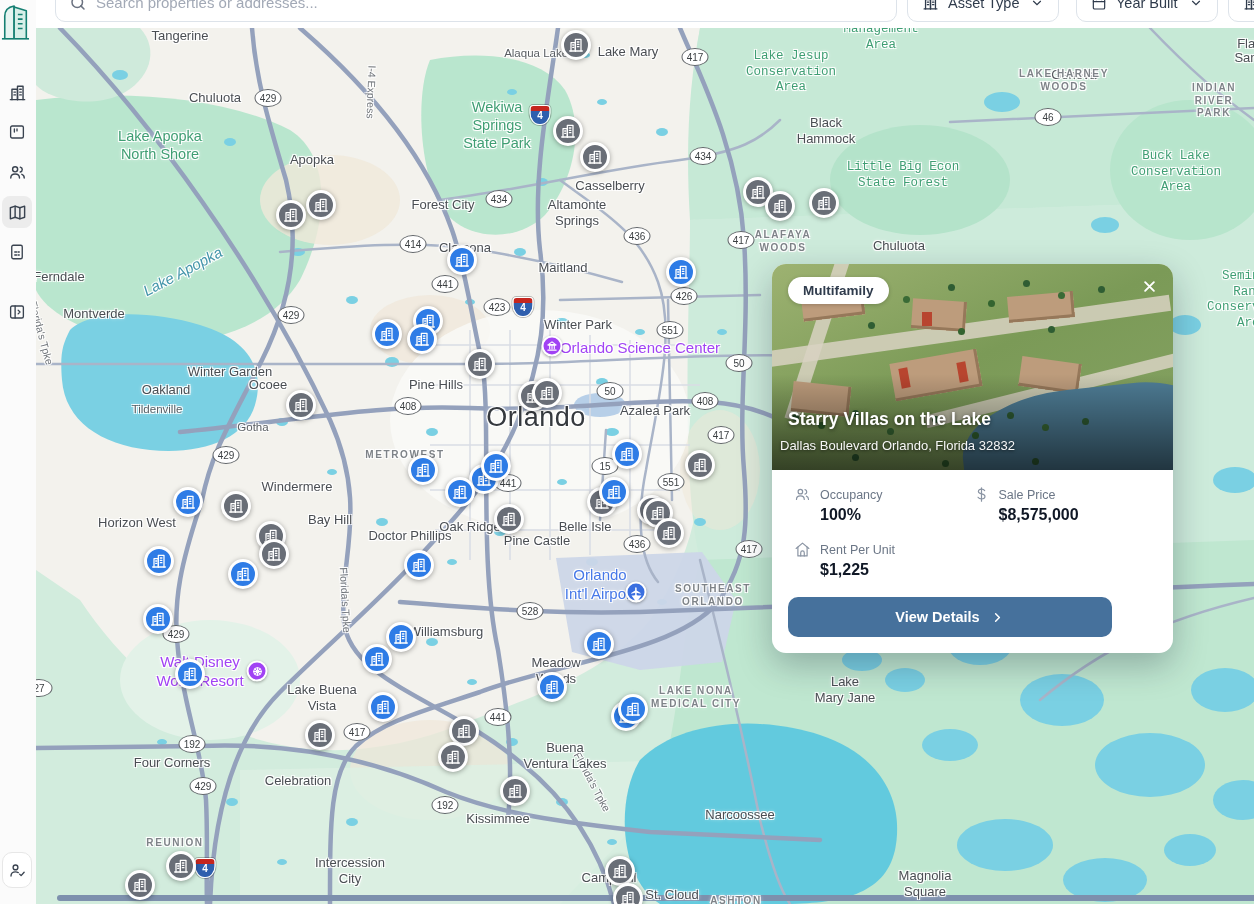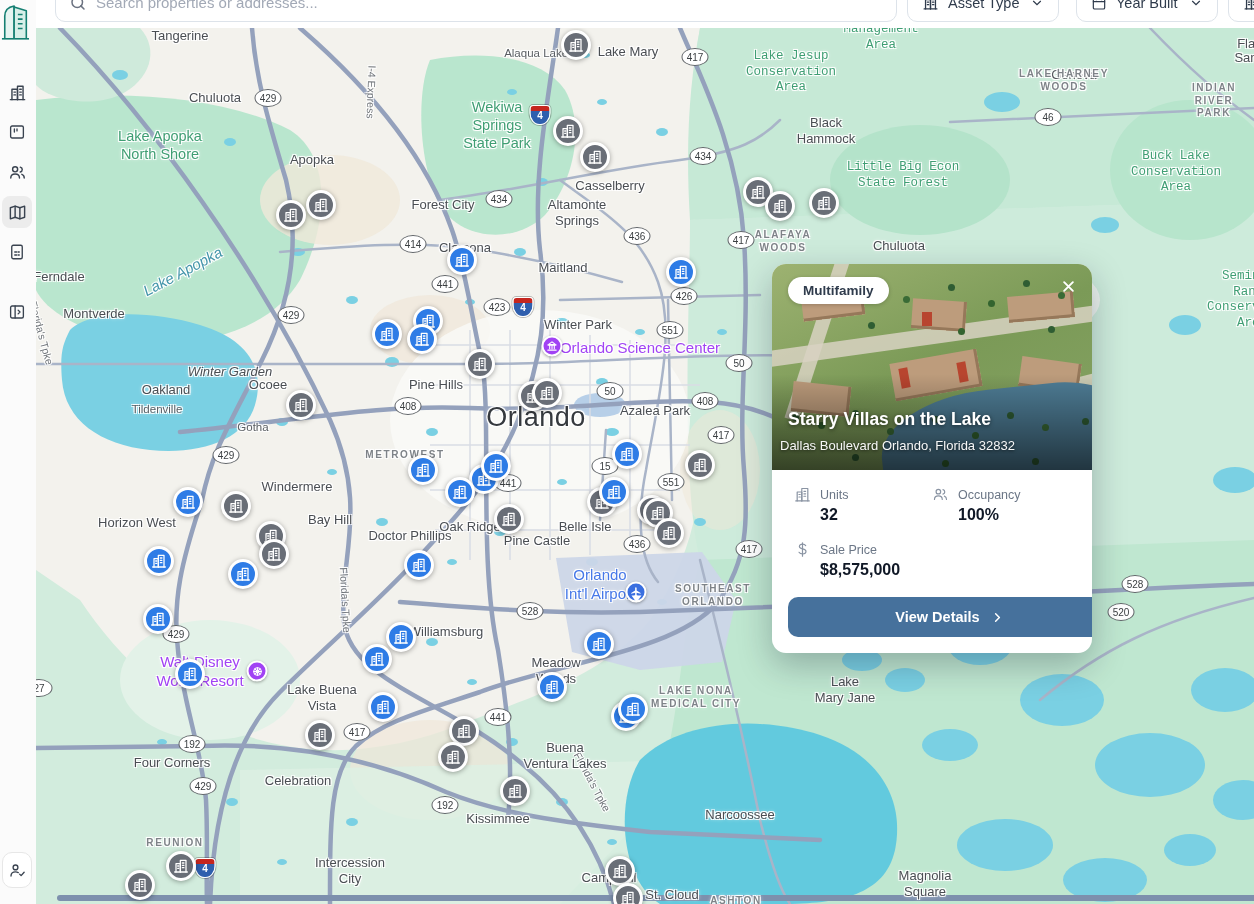--- a/index.html
+++ b/index.html
@@ -46,21 +46,21 @@
   .mk { position:absolute; transform:translate(-50%,-50%); width:30px; height:30px; border-radius:50%; border:3px solid #fff; box-shadow:0 1px 5px rgba(0,0,0,.35); display:flex; align-items:center; justify-content:center; cursor:pointer; pointer-events:auto; }
   .mk.blue { background:#2e7ce6; }
   .mk.gray { background:#696e77; }
 
   .poi { position:absolute; transform:translate(-50%,-50%); width:21px; height:21px; border-radius:50%; border:2px solid #fff; box-shadow:0 1px 3px rgba(0,0,0,.35); display:flex; align-items:center; justify-content:center; cursor:pointer; pointer-events:auto; }
   .poi.purple { background:#a142f4; }
   .poi.airpin { background:#3a6fe0; border-radius:50% 50% 50% 50%; }
   .poi.airpin::after { content:""; position:absolute; left:50%; bottom:-7px; transform:translateX(-50%); border:5px solid transparent; border-top:7px solid #fff; }
 
   
-  .popup { position:absolute; left:772px; top:264px; width:320px; background:#fff; border-radius:14px; box-shadow:0 12px 34px rgba(15,23,42,.28); z-index:40; overflow:hidden; }
+  .popup { position:absolute; left:772px; top:264px; width:401px; background:#fff; border-radius:14px; box-shadow:0 12px 34px rgba(15,23,42,.28); z-index:40; overflow:hidden; }
   .photo { position:relative; height:206px; overflow:hidden; background:linear-gradient(155deg,#9db271 0%, #7b9a57 48%, #86a364 100%); }
   .ph { position:absolute; }
   .ph.road  { background:#d8d2c2; opacity:.85; }
   .ph.bldg  { background:#bd9c7c; box-shadow:inset -3px -3px 0 #96785a; }
   .ph.roof  { background:#b8452f; }
   .ph.water { background:#4f7e97; }
   .ph.trees { width:7px; height:7px; border-radius:50%; background:#2f5d33;
               box-shadow:26px 8px 0 #33642f, 60px -4px 0 #2f5d33, 95px 14px 0 #3a6b36, 140px 2px 0 #2f5d33, 180px 18px 0 #33642f, 215px -2px 0 #2f5d33, 250px 10px 0 #3a6b36, 290px 4px 0 #2f5d33, 60px 40px 0 #2f5d33, 150px 46px 0 #33642f, 240px 44px 0 #2f5d33; }
   .ph.shade { left:0; right:0; bottom:0; height:96px; background:linear-gradient(rgba(0,0,0,0), rgba(0,0,0,.58)); }
   .badge { position:absolute; left:16px; top:13px; background:#fff; border-radius:999px; padding:6px 15px; font-size:13.5px; font-weight:700; color:#2f3b4c; box-shadow:0 1px 4px rgba(0,0,0,.2); }
@@ -246,21 +246,21 @@
         <div class="lbl town" style="left: 527px; top: 240px;">Maitland</div>
         <div class="lbl town" style="left: 23px; top: 249px;">Ferndale</div>
         <div class="lbl water" style="left: 147px; top: 244px; transform: translate(-50%, -50%) rotate(-28deg);">Lake Apopka</div>
         <div class="lbl town" style="left: 58px; top: 286px;">Montverde</div>
         <div class="lbl town" style="left: 542px; top: 297px;">Winter Park</div>
         <div class="lbl purple" style="left: 604px; top: 320px;">Orlando Science Center</div>
         <div class="lbl green" style="left: 1216px; top: 272px;">Seminole
 Ranch
 Conservation
 Area</div>
-        <div class="lbl town" style="left: 194px; top: 344px; font-style: italic;">Winter Garden</div>
+        <div class="lbl town" style="left: 194px; top: 344px;">Winter Garden</div>
         <div class="lbl town" style="left: 232px; top: 357px;">Ocoee</div>
         <div class="lbl town" style="left: 130px; top: 362px;">Oakland</div>
         <div class="lbl town" style="left: 400px; top: 357px;">Pine Hills</div>
         <div class="lbl small" style="left: 121px; top: 381px;">Tildenville</div>
         <div class="lbl city" style="left: 500px; top: 390px;">Orlando</div>
         <div class="lbl town" style="left: 619px; top: 383px;">Azalea Park</div>
         <div class="lbl small" style="left: 217px; top: 399px;">Gotha</div>
         <div class="lbl caps" style="left: 369px; top: 427px;">METROWEST</div>
         <div class="lbl town" style="left: 261px; top: 459px;">Windermere</div>
         <div class="lbl town" style="left: 101px; top: 495px;">Horizon West</div>
@@ -910,34 +910,20 @@
             <path d="M5 5l14 14M19 5L5 19"></path>
           </svg>
       </div>
       <div class="photo-title">Starry Villas on the Lake</div>
       <div class="photo-addr">Dallas Boulevard Orlando, Florida 32832</div>
     </div>
     <div class="stats" id="stats-grid">
         <div class="stat">
           <div class="top">
             <span style="display: flex;">
-              <svg width="17" height="17" viewBox="0 0 24 24" fill="none" stroke="#8a94a3" stroke-width="1.7" stroke-linecap="round" stroke-linejoin="round">
-                <path d="M2.5 21h19"></path>
-                <path d="M4.5 21V8.5h6.5V21"></path>
-                <path d="M11 21V3.5h8.5V21"></path>
-                <path d="M7 12h1.8M7 15.5h1.8M14 7.5h2.4M14 11h2.4M14 14.5h2.4"></path>
-              </svg>
-            </span>
-            <span>Units</span>
-          </div>
-          <div class="val">32</div>
-        </div>
-        <div class="stat">
-          <div class="top">
-            <span style="display: flex;">
               <svg width="17" height="17" viewBox="0 0 24 24" fill="none" stroke="#8a94a3" stroke-width="1.7" stroke-linecap="round">
                 <circle cx="9" cy="8" r="3.2"></circle>
                 <path d="M3.5 19c0-3 2.4-5 5.5-5s5.5 2 5.5 5"></path>
                 <path d="M15.5 5.2c1.5.4 2.5 1.5 2.5 3.1 0 1.6-1 2.7-2.5 3.1"></path>
                 <path d="M17.5 14.3c2 .7 3 2.3 3 4.7"></path>
               </svg>
             </span>
             <span>Occupancy</span>
           </div>
           <div class="val">100%</div>
@@ -947,20 +933,33 @@
             <span style="display: flex;">
               <svg width="17" height="17" viewBox="0 0 24 24" fill="none" stroke="#8a94a3" stroke-width="1.7" stroke-linecap="round">
                 <path d="M12 2.5v19"></path>
                 <path d="M16.5 6.5c-.8-1.2-2.4-2-4.5-2-2.5 0-4.4 1.4-4.4 3.3 0 4.4 9.3 2.4 9.3 6.9 0 2-2 3.4-4.9 3.4-2.2 0-4-.8-4.9-2.2"></path>
               </svg>
             </span>
             <span>Sale Price</span>
           </div>
           <div class="val">$8,575,000</div>
         </div>
+        <div class="stat">
+          <div class="top">
+            <span style="display: flex;">
+              <svg width="17" height="17" viewBox="0 0 24 24" fill="none" stroke="#8a94a3" stroke-width="1.7" stroke-linecap="round" stroke-linejoin="round">
+                <path d="M3 10.5L12 3l9 7.5"></path>
+                <path d="M5.5 8.5V21h13V8.5"></path>
+                <path d="M9.5 21v-4.5a2.5 2.5 0 0 1 5 0V21"></path>
+              </svg>
+            </span>
+            <span>Rent Per Unit</span>
+          </div>
+          <div class="val">$1,225</div>
+        </div>
       </div>
     <button class="details-btn">
       <span>View Details</span>
       <svg width="15" height="15" viewBox="0 0 24 24" fill="none" stroke="#fff" stroke-width="2.4" stroke-linecap="round" stroke-linejoin="round">
           <path d="M9 6l6 6-6 6"></path>
         </svg>
     </button>
   </div>
 
 </div>

